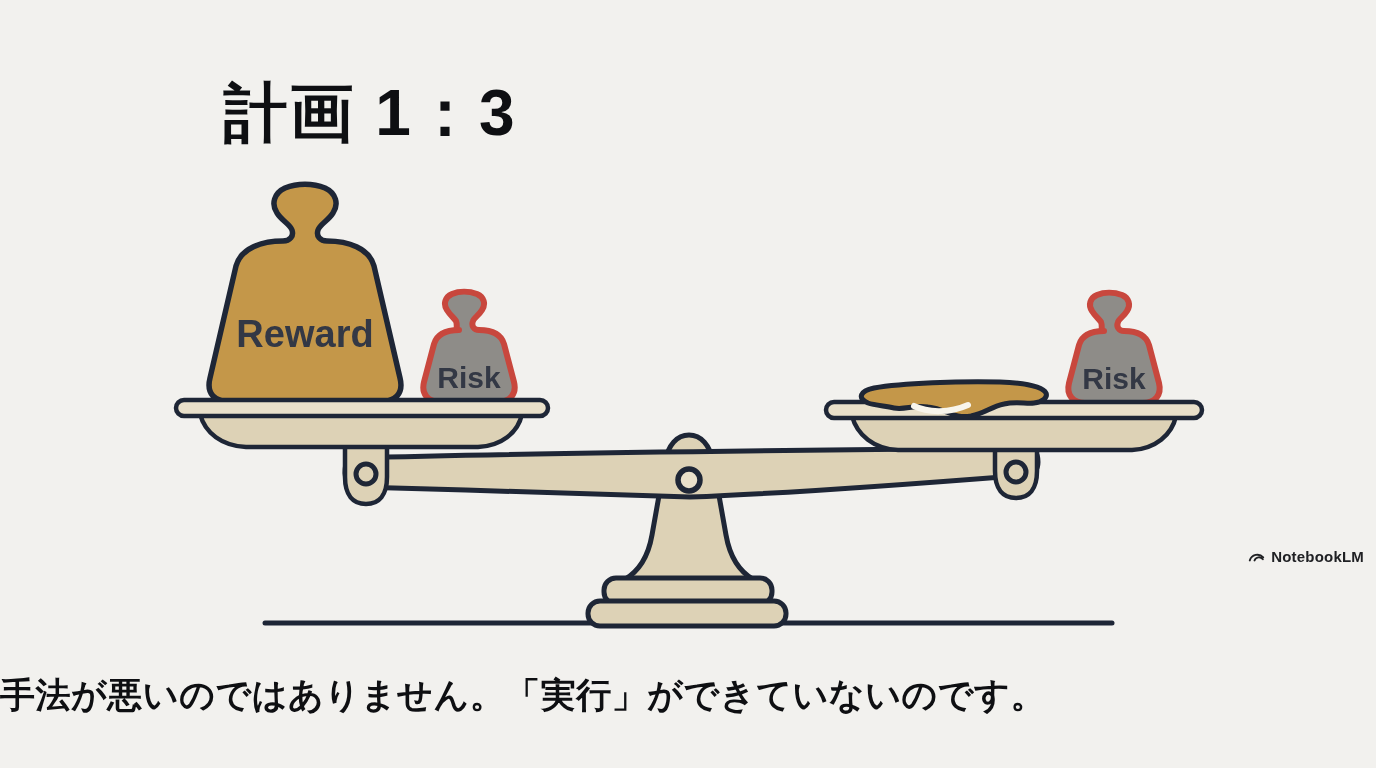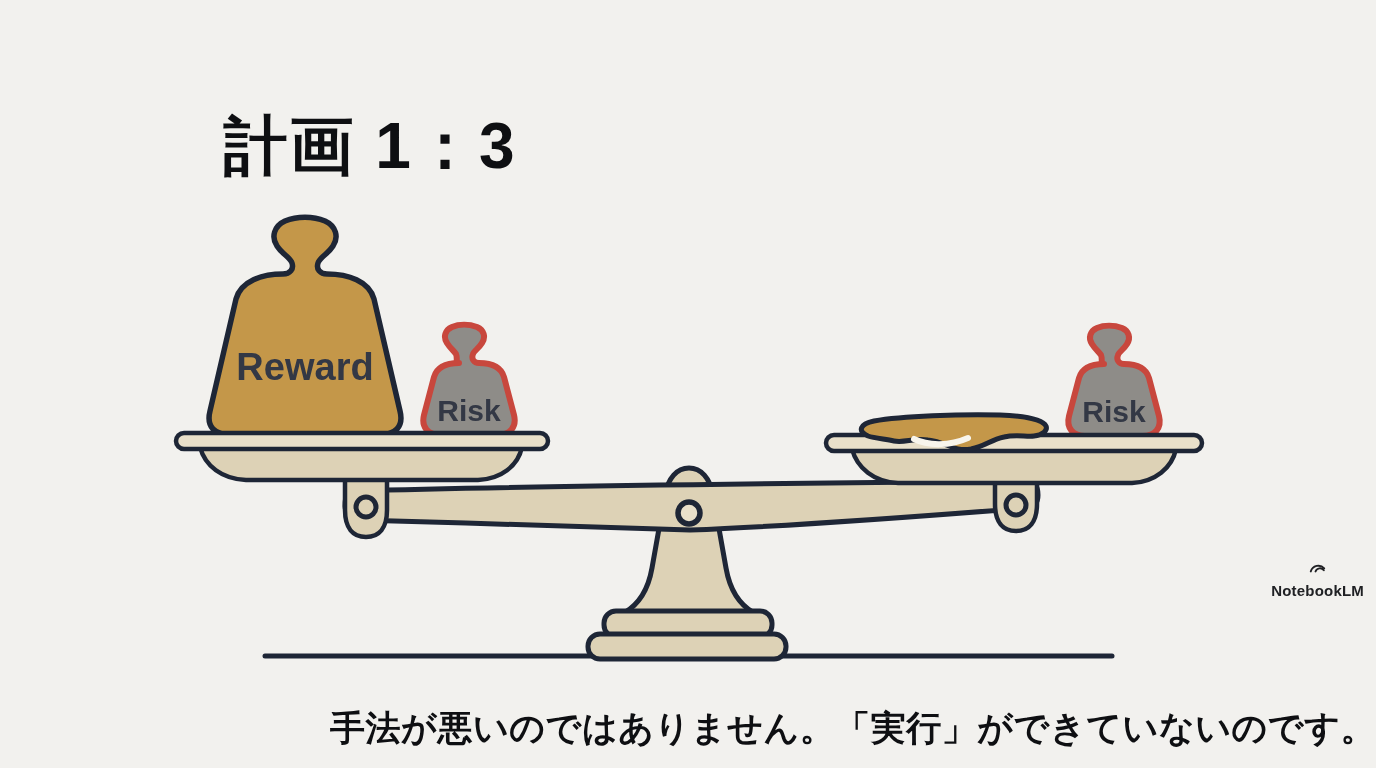--- a/index.html
+++ b/index.html
@@ -18,21 +18,20 @@
   html,body{width:1376px;height:768px;}
   body{
     font-family:"Liberation Sans","DejaVu Sans",sans-serif;
     background:var(--background);
     overflow:hidden;
   }
   .canvas{
     position:relative;
     width:1376px;height:573px;
     background:var(--background);
-    margin-top:33px;
   }
   .title{
     position:absolute;
     top:70px;
     width:420px;
     text-align:center;
     font-size:64px;
     font-weight:800;
     letter-spacing:2px;
     color:var(--text);
@@ -42,36 +41,35 @@
   .title-right{left:800px;}
   .scale-svg{
     position:absolute;
     left:0;top:0;
     width:1376px;height:768px;
   }
   .caption{
     position:absolute;
     left:0;right:0;
     top:672px;
-    text-align:right;
+    text-align:left;
     font-size:35px;
     font-weight:800;
     color:var(--text);
     letter-spacing:0.5px;
     white-space:nowrap;
   }
   .watermark{
     position:absolute;
     right:12px;
     bottom:7px;
     display:flex;
     align-items:center;
     gap:5px;
     color:#202124;
-    flex-direction:column;
   }
   .watermark-text{
     font-size:15px;
     font-weight:600;
     letter-spacing:0.2px;
   }
   .weight-label{
     font-family:"Liberation Sans","DejaVu Sans",sans-serif;
     font-weight:700;
     fill:var(--label);

